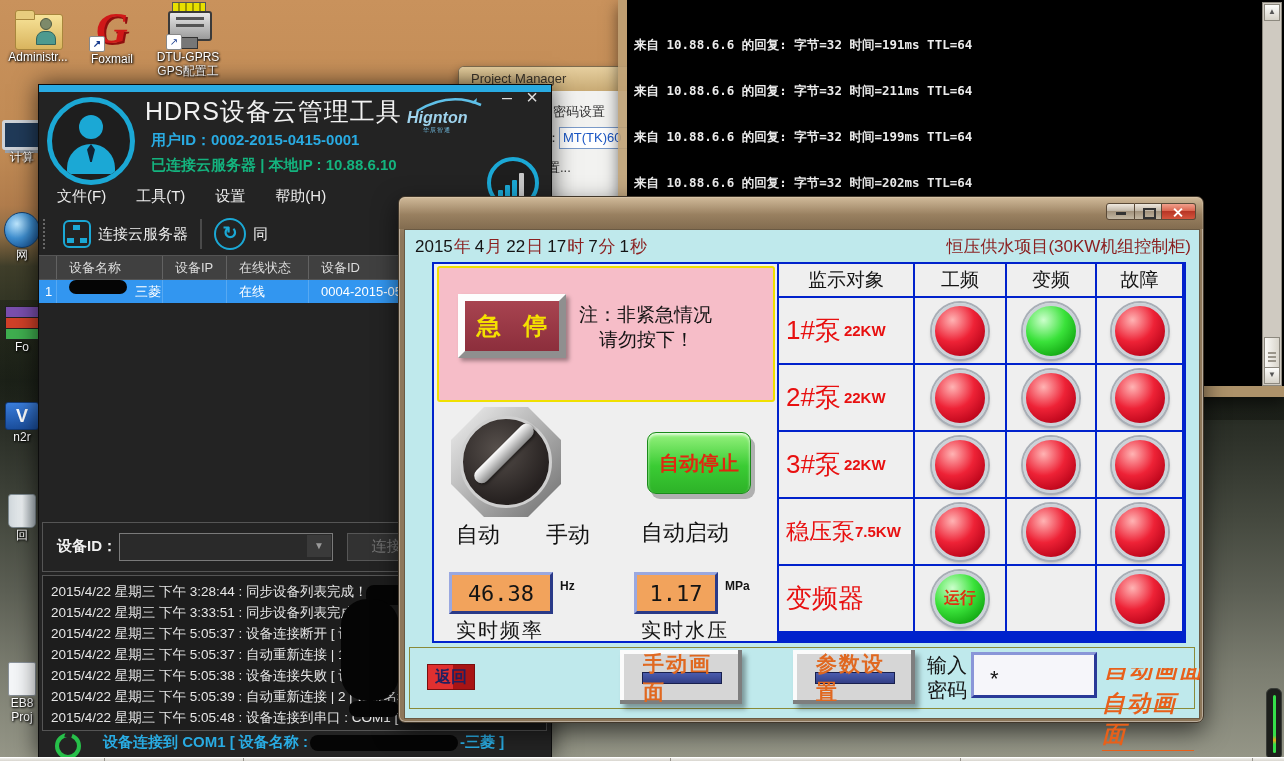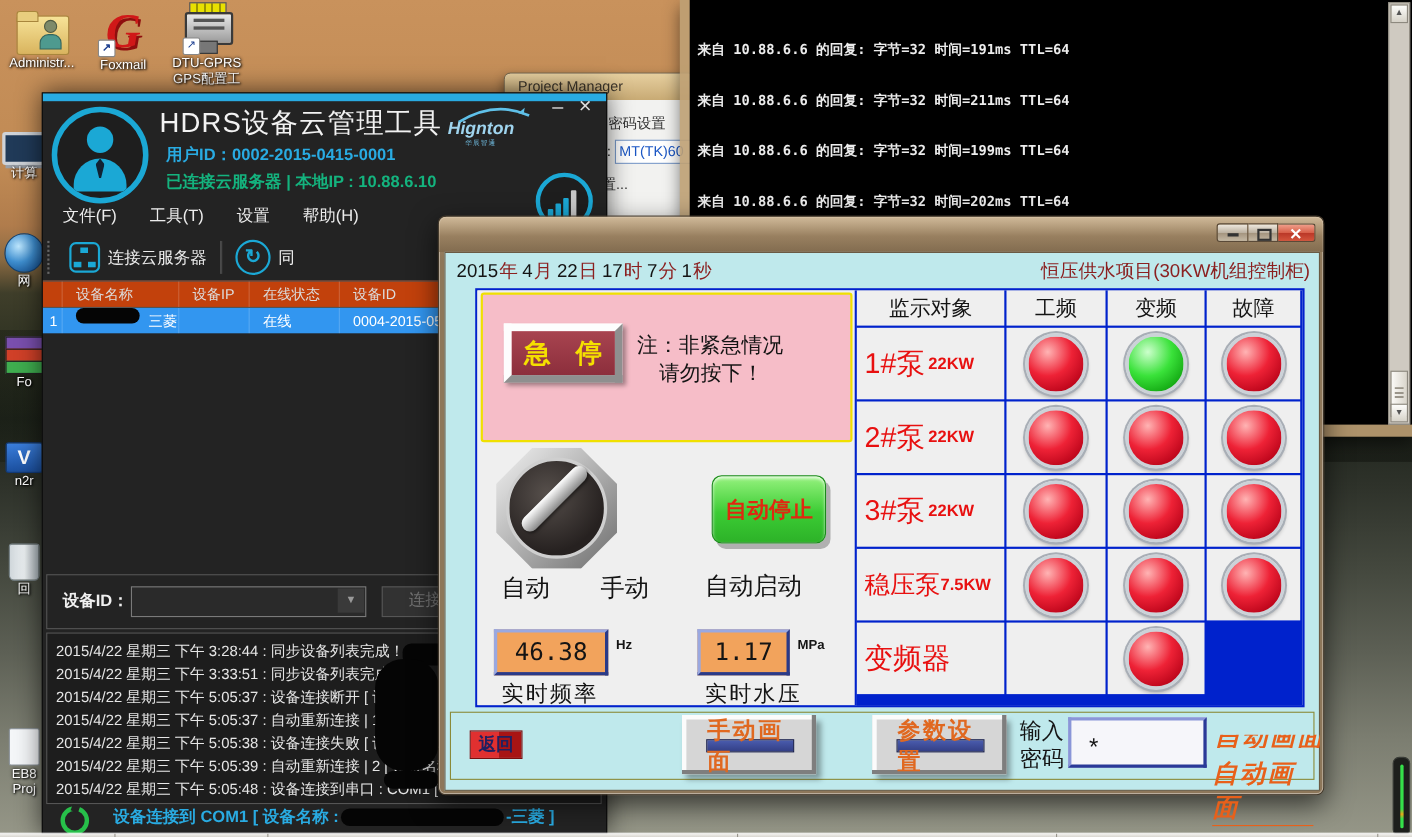--- a/index.html
+++ b/index.html
@@ -89,21 +89,21 @@
   .ic-net{position:relative;width:24px;height:24px;border:2px solid #1ba8d5;border-radius:6px;}
   .ic-net i{position:absolute;width:7px;height:5px;background:#1ba8d5;}
   .ic-net i:nth-child(1){left:8px;top:3px;}
   .ic-net i:nth-child(2){left:2px;bottom:3px;}
   .ic-net i:nth-child(3){right:2px;bottom:3px;}
   .ic-power{position:relative;width:26px;height:26px;border:3px solid #1ba8d5;border-radius:50%;}
   .ic-power i{position:absolute;left:11px;top:5px;width:4px;height:16px;background:#1ba8d5;border-radius:2px;}
   .ic-sync{width:28px;height:28px;border:2px solid #1ba8d5;border-radius:50%;color:#1ba8d5;font-size:18px;line-height:26px;text-align:center;font-weight:bold;}
   #dev-table{left:0;top:170px;width:100%;}
   .tr{display:flex;width:100%;height:23px;line-height:23px;font-size:13px;}
-  .tr.head{background:#c2410c;border-top:1px solid #545454;border-bottom:1px solid #545454;color:#dcdcdc;}
+  .tr.head{background:#404040;border-top:1px solid #545454;border-bottom:1px solid #545454;color:#dcdcdc;}
   .tr.sel{background:#3296f0;color:#fff;}
   .td{box-sizing:border-box;border-left:1px solid rgba(255,255,255,.18);padding-left:12px;overflow:hidden;white-space:nowrap;}
   .td.c0{width:17px;border-left:none;padding-left:6px;}
   .td.c1{width:106px;}.td.c2{width:64px;}.td.c3{width:82px;}.td.c4{flex:1;}
   .redact{background:#050505;border-radius:8px;}
   #grp-dev{left:3px;top:437px;width:505px;height:48px;border:1px solid #555;}
   #dev-id-label{left:14px;top:14px;font-size:15px;font-weight:bold;color:#f0f0f0;}
   #combo{left:76px;top:10px;width:212px;height:26px;background:#2a2a2a;border:1px solid #7a7a7a;}
   #combo-arrow{position:absolute;right:1px;top:1px;width:24px;height:22px;background:#3a3a3a;color:#9a9a9a;font-size:10px;line-height:22px;text-align:center;}
   #btn-connect{left:304px;top:10px;width:92px;height:26px;background:#323232;border:1px solid #565656;color:#737373;font-size:15px;line-height:24px;text-align:center;}
@@ -132,21 +132,21 @@
   #hbt-close i:nth-child(1){transform:rotate(45deg);}
   #hbt-close i:nth-child(2){transform:rotate(-45deg);}
   #hmi-body{left:5px;top:32px;width:794px;height:488px;background:#bfe9ec;border:1px solid #6a5a44;box-sizing:content-box;}
   #hmi-date{left:10px;top:5px;font-size:17px;white-space:nowrap;}
   #hmi-date .num{color:#141414;}
   #hmi-date .unit{color:#8b2020;margin:0 4px 0 1px;}
   #hmi-proj{right:8px;top:5px;font-size:17px;color:#8b2020;margin-left:12px;}
   #hmi-main{left:27px;top:32px;width:754px;height:381px;border:2px solid #0022cc;box-sizing:border-box;display:flex;background:#efefef;}
   #left-panel{position:relative;width:345px;height:100%;border-right:2px solid #0022cc;box-sizing:border-box;background:#efefef;}
   #pink-panel{left:3px;top:2px;width:334px;height:132px;background:#f6bdc8;border:2px solid #f0e000;border-radius:3px;}
-  #estop{left:19px;top:26px;width:108px;height:54px;border:7px solid;border-color:#fdfdfd #8f8f8f #8f8f8f #fdfdfd;background:linear-gradient(#a84450,#8c2e3c);box-shadow:3px 3px 4px rgba(0,0,0,.35);
+  #estop{left:19px;top:26px;width:108px;height:64px;border:7px solid;border-color:#fdfdfd #8f8f8f #8f8f8f #fdfdfd;background:linear-gradient(#a84450,#8c2e3c);box-shadow:3px 3px 4px rgba(0,0,0,.35);
     color:#f5e000;font-size:24px;font-weight:bold;letter-spacing:8px;display:flex;align-items:center;justify-content:center;box-sizing:border-box;padding-left:8px;}
   #estop-note{left:140px;top:34px;font-size:19px;color:#141414;line-height:25px;white-space:nowrap;}
   #estop-note .l2{padding-left:20px;}
   #knob{left:17px;top:143px;width:110px;height:110px;background:linear-gradient(135deg,#f2f2f2,#6e6e6e);
     clip-path:polygon(30% 0,70% 0,100% 30%,100% 70%,70% 100%,30% 100%,0 70%,0 30%);}
   #knob-inner{position:absolute;left:9px;top:9px;width:92px;height:92px;border-radius:50%;
     background:radial-gradient(circle at 40% 35%,#57504c,#262120 70%);border:3px solid #cfcfcf;box-sizing:border-box;}
   #knob-handle{position:absolute;left:14px;top:39px;width:78px;height:15px;border-radius:8px;
     background:linear-gradient(#ffffff,#8a8a8a);transform:rotate(-45deg);box-shadow:0 2px 3px rgba(0,0,0,.5);}
   #lbl-auto{left:22px;top:256px;font-size:22px;color:#141414;}
@@ -503,20 +503,25 @@
             </div>
           <div class="mt-cell">
               <div class="light red"></div>
             </div>
 
           <div class="mt-cell mt-label">
             <span class="pump-big">变频器</span>
             <span class="pump-small"></span>
           </div>
           <div class="mt-cell">
+            <div class="light green">
+              <span class="run-label">运行</span>
+            </div>
+          </div>
+          <div class="mt-cell">
               <div class="light none"></div>
             </div>
           <div class="mt-cell">
               <div class="light red"></div>
             </div>
         </div>
       </div>
 
       <div class="abs" id="hmi-bottom">
         <div class="abs" id="btn-back">返回</div>

